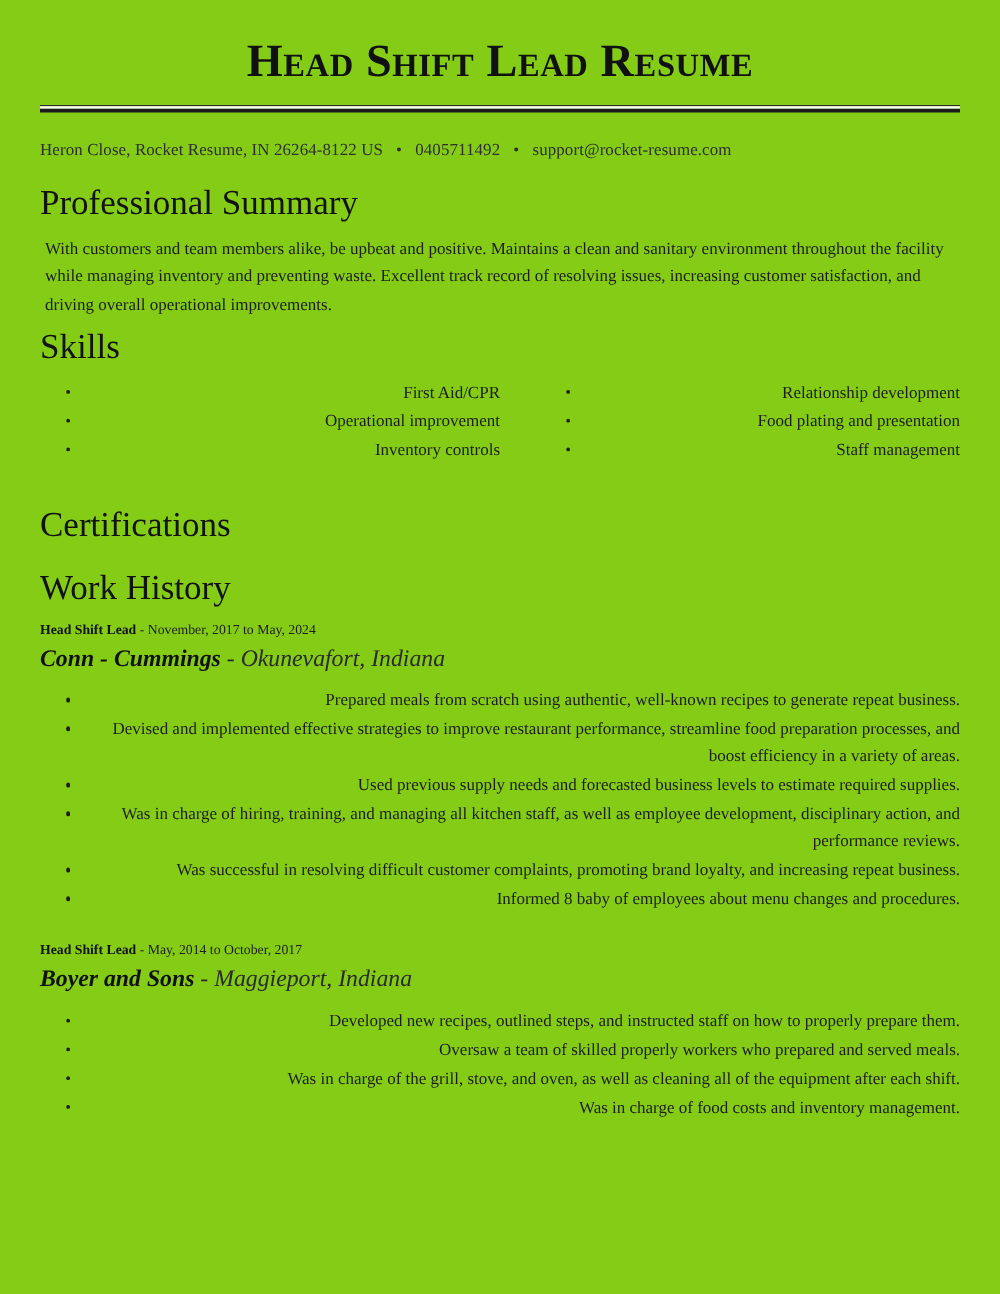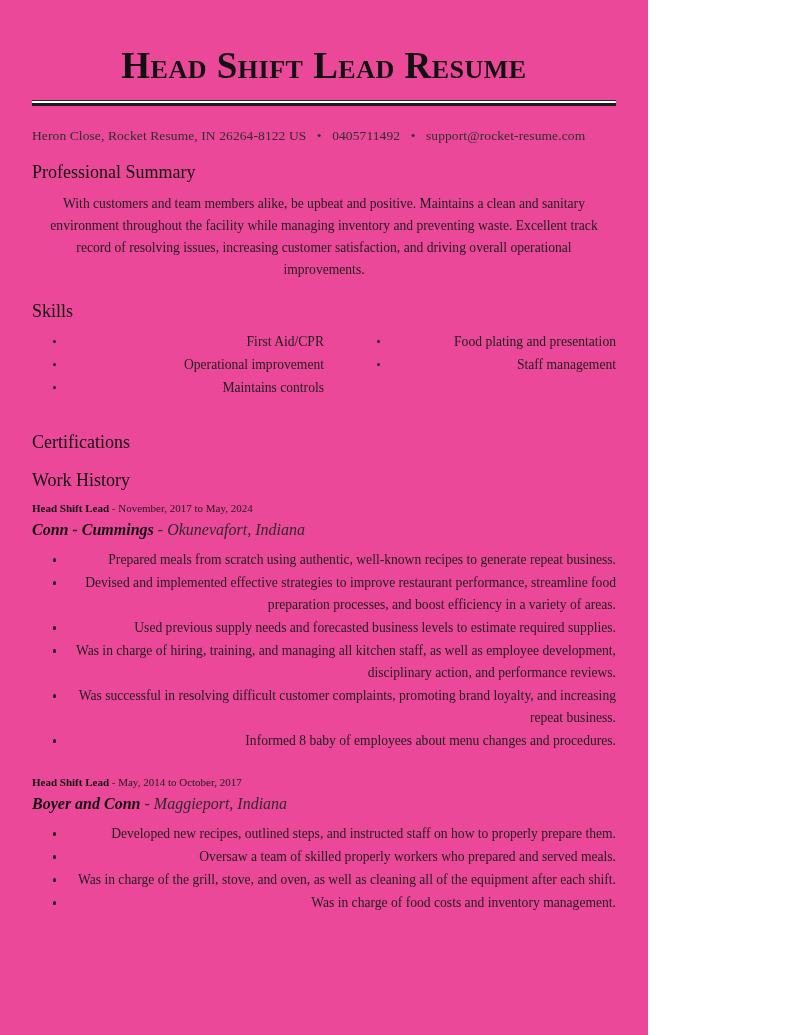--- a/index.html
+++ b/index.html
@@ -8,26 +8,26 @@
     background: #ffffff;
   }
   body {
     width: 800px;
     height: 1035px;
     font-family: "Liberation Serif", "DejaVu Serif", serif;
     color: #1a1a1a;
     -webkit-font-smoothing: antialiased;
   }
   .page {
-    width: 648px;
+    width: 800px;
     height: 1035px;
     box-sizing: border-box;
-    padding: 16px 32px;
+    padding: 0 32px;
     position: relative;
-    background: #ec4899;
+    background: #84cc16;
     overflow: hidden;
   }
 
   
   .doc-title {
     text-align: center;
     font-family: "Liberation Serif", "DejaVu Serif", serif;
     font-variant: small-caps;
     font-weight: 700;
     font-size: 37px;
@@ -66,31 +66,31 @@
     color: #2e2e2e;
   }
 
   
   .section {
     margin-top: 16px;
   }
   .section-title {
     font-family: "Liberation Serif", "DejaVu Serif", serif;
     font-weight: 400;
-    font-size: 18px;
+    font-size: 28px;
     color: #121212;
     margin: 0 0 9px 0;
     line-height: 1.18;
   }
   .para {
     font-size: 13.6px;
     line-height: 1.62;
     color: #1d1d1d;
     margin: 4px;
-    text-align: center;
+    text-align: left;
   }
 
   
   ul.bullets {
     margin: 0;
     padding: 0 0 0 21px;
     list-style: none;
   }
   ul.bullets > li {
     position: relative;
@@ -135,40 +135,40 @@
   .job-line1 {
     font-size: 11px;
     line-height: 1.55;
     color: #1d1d1d;
   }
   .job-role {
     font-weight: 700;
     color: #111111;
   }
   .job-line2 {
-    font-size: 16px;
+    font-size: 19px;
     line-height: 1.55;
     color: #1d1d1d;
     margin-bottom: 7px;
   }
   .job-company {
     font-weight: 700;
     font-style: italic;
     color: #111111;
   }
   .job-location {
     font-style: italic;
     color: #2b2b2b;
   }
   .dash {
     color: #2b2b2b;
   }
 
   .sec-summary { margin-top: 18px; }
-  .sec-skills  { margin-top: 20px; }
+  .sec-skills  { margin-top: 6px; }
   .sec-certs   { margin-top: 32px; }
   .sec-work    { margin-top: 17px; }
 </style>
 </head>
 <body>
 
 <div class="page">
 
   <h1 class="doc-title">Head Shift Lead Resume</h1>
 
@@ -191,25 +191,26 @@
     <p class="para">With customers and team members alike, be upbeat and positive. Maintains a clean and sanitary environment throughout the facility while managing inventory and preventing waste. Excellent track record of resolving issues, increasing customer satisfaction, and driving overall operational improvements.</p>
   </div>
 
   <div class="section sec-skills">
     <h2 class="section-title">Skills</h2>
     <div class="skills-cols">
       <div class="skills-col left">
         <ul class="bullets">
           <li>First Aid/CPR</li>
           <li>Operational improvement</li>
-          <li>Maintains controls</li>
+          <li>Inventory controls</li>
         </ul>
       </div>
       <div class="skills-col right">
         <ul class="bullets">
+          <li>Relationship development</li>
           <li>Food plating and presentation</li>
           <li>Staff management</li>
         </ul>
       </div>
     </div>
   </div>
 
   <div class="section sec-certs">
     <h2 class="section-title">Certifications</h2>
   </div>
@@ -232,21 +233,21 @@
         <li>Was successful in resolving difficult customer complaints, promoting brand loyalty, and increasing repeat business.</li>
         <li>Informed 8 baby of employees about menu changes and procedures.</li>
       </ul>
     </div>
 
     <div class="job">
       <div class="job-line1">
         <span class="job-role">Head Shift Lead</span><span class="dash"> - </span><span>May, 2014 to October, 2017</span>
       </div>
       <div class="job-line2">
-        <span class="job-company">Boyer and Conn</span><span class="dash"> - </span><span class="job-location">Maggieport, Indiana</span>
+        <span class="job-company">Boyer and Sons</span><span class="dash"> - </span><span class="job-location">Maggieport, Indiana</span>
       </div>
       <ul class="bullets">
         <li>Developed new recipes, outlined steps, and instructed staff on how to properly prepare them.</li>
         <li>Oversaw a team of skilled properly workers who prepared and served meals.</li>
         <li>Was in charge of the grill, stove, and oven, as well as cleaning all of the equipment after each shift.</li>
         <li>Was in charge of food costs and inventory management.</li>
 
       </ul>
     </div>
   </div>

